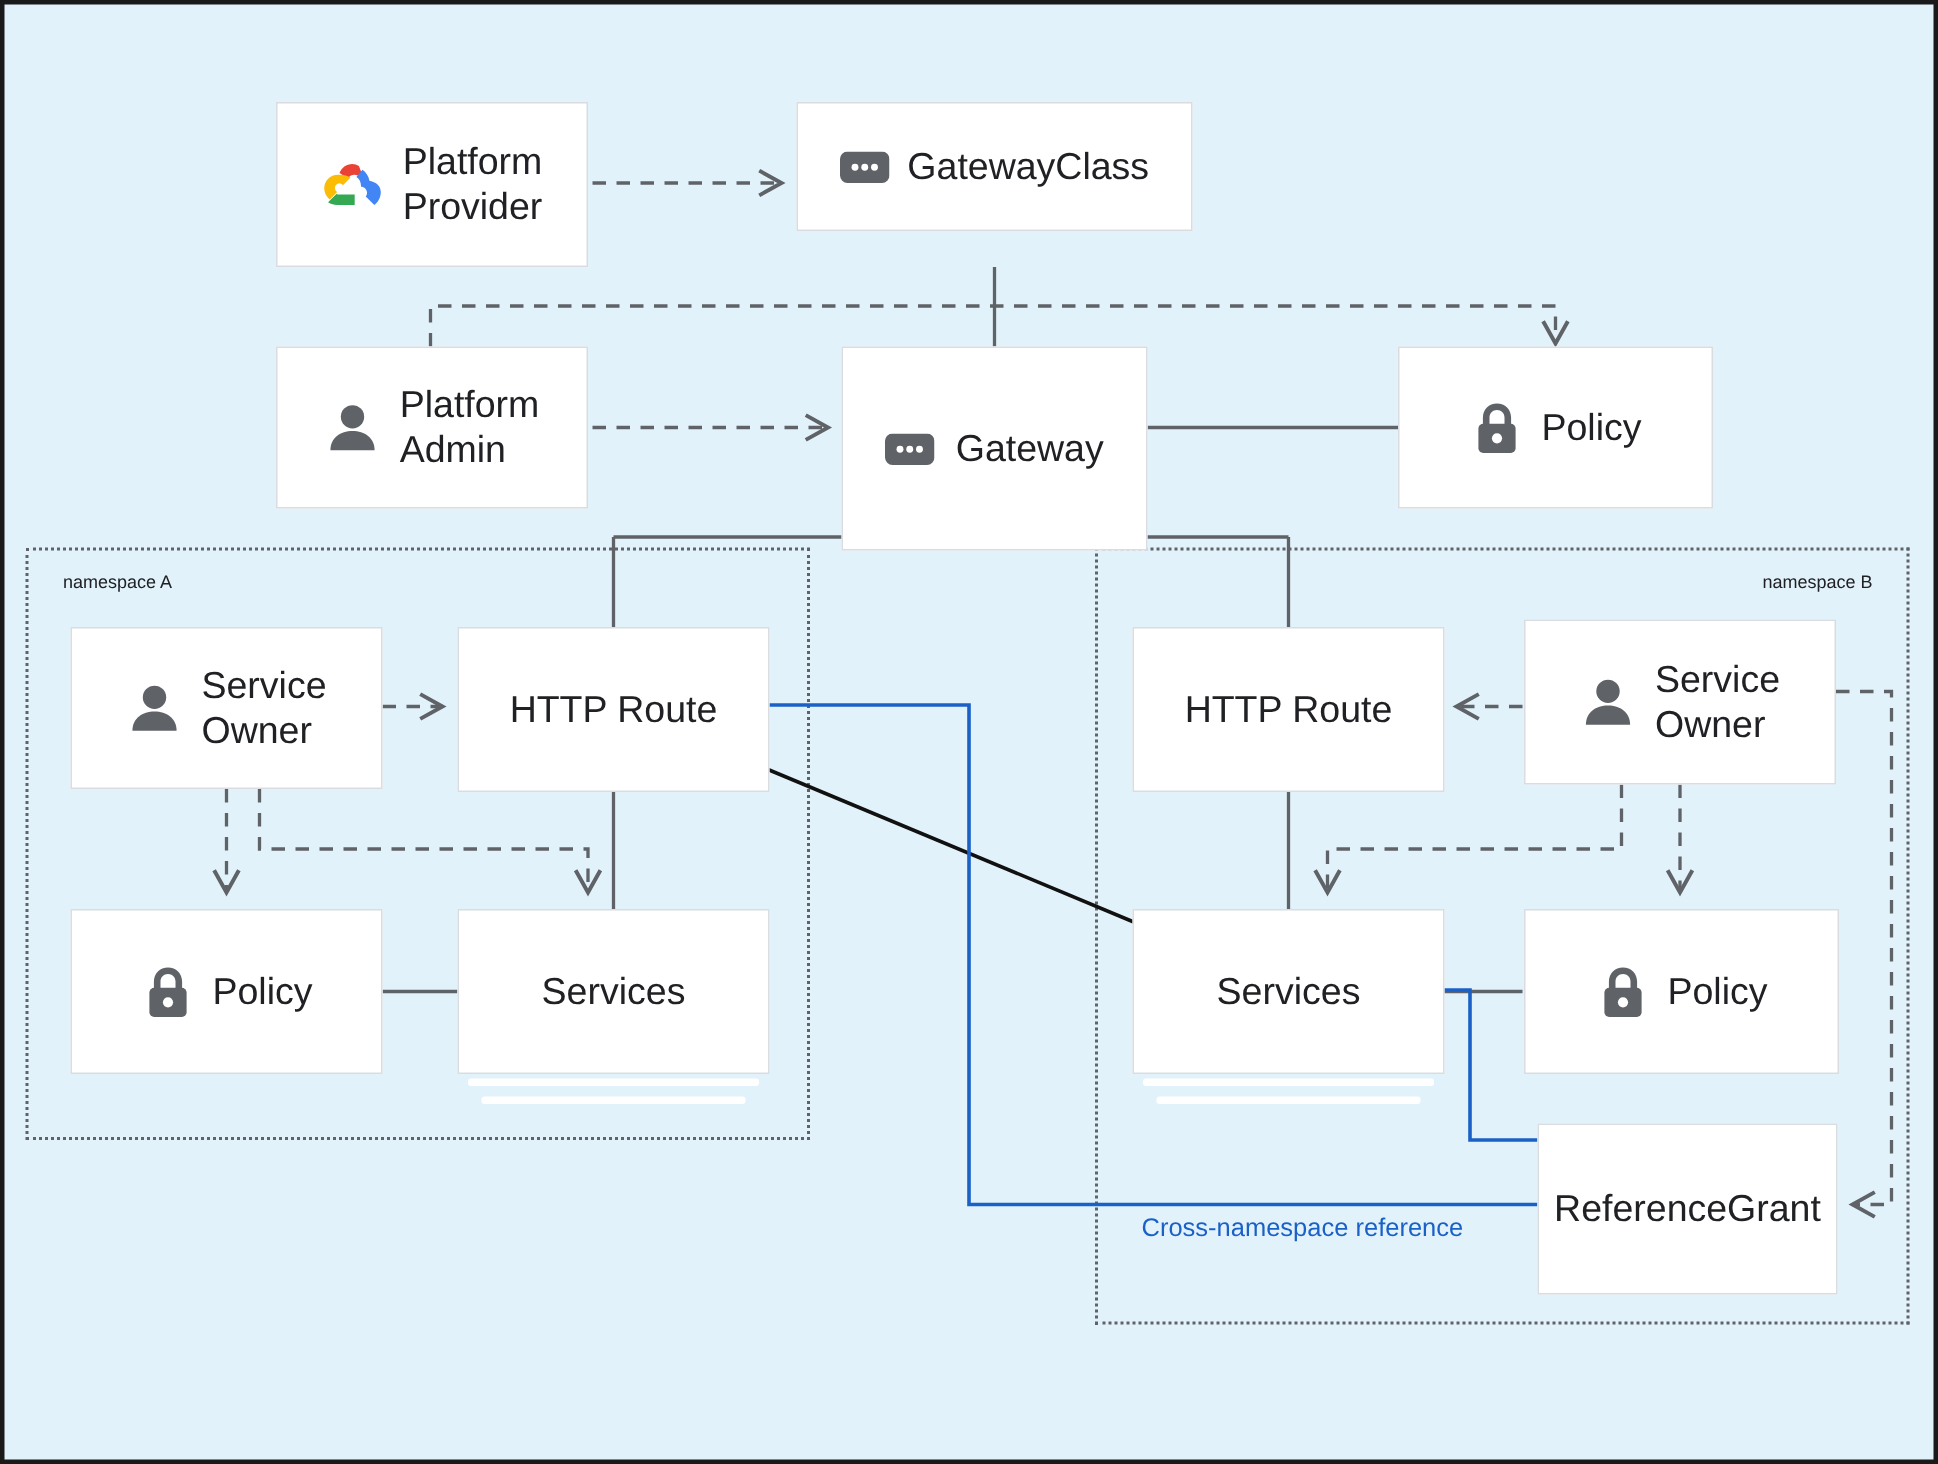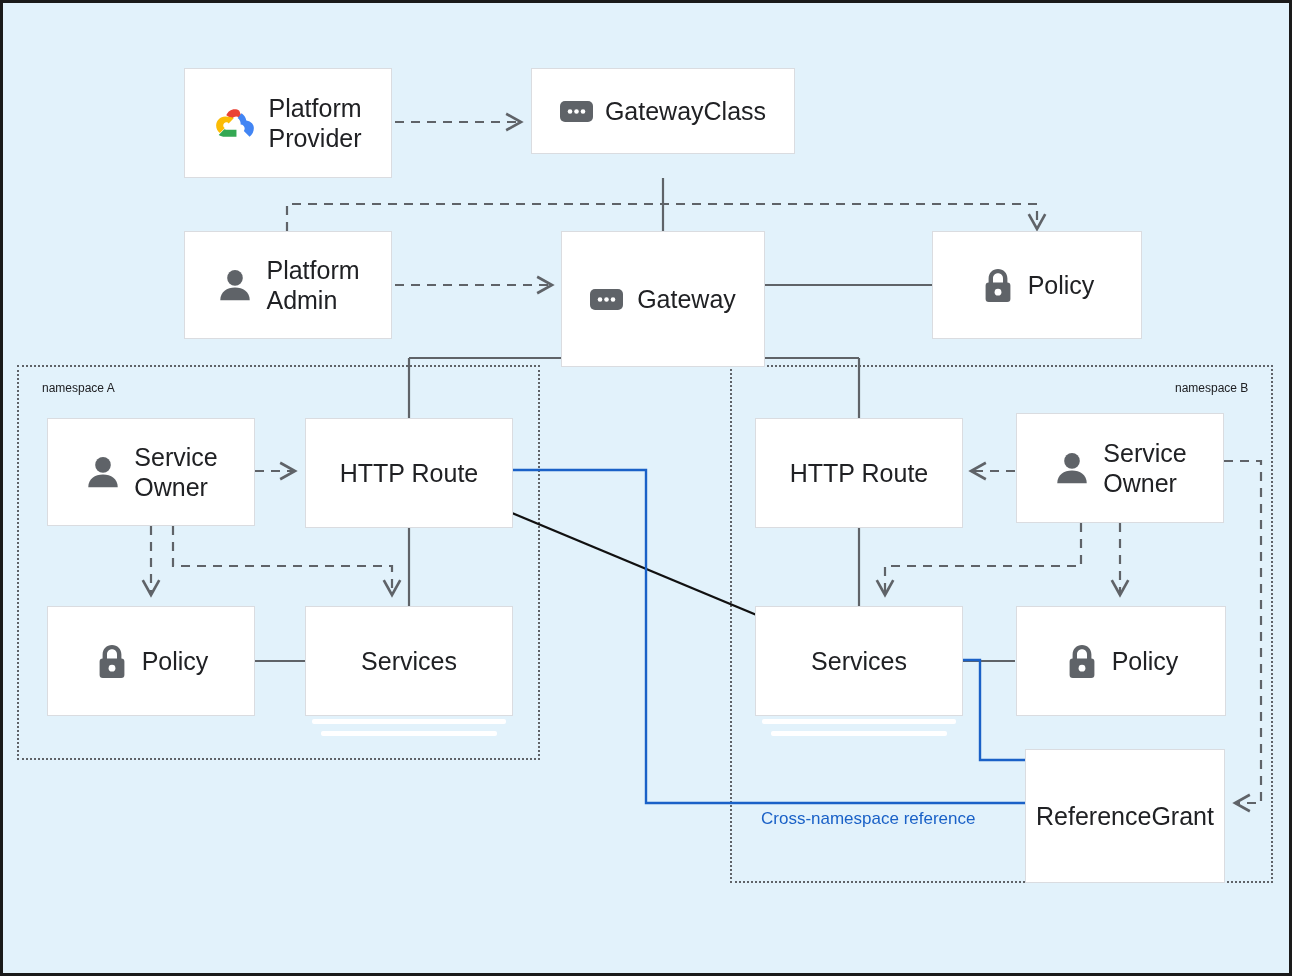--- a/index.html
+++ b/index.html
@@ -234,17 +234,17 @@
 
   <div class="node" style="left:1013px; top:603px; width:210px; height:110px;">
     <svg class="icon" width="36" height="40" viewBox="0 0 36 40">
       <path d="M18 4 C12.6 4 8.6 8.0 8.6 13.4 L8.6 18.5 L13.0 18.5 L13.0 13.4 C13.0 10.4 15.1 8.3 18 8.3 C20.9 8.3 23.0 10.4 23.0 13.4 L23.0 18.5 L27.4 18.5 L27.4 13.4 C27.4 8.0 23.4 4 18 4 Z" fill="#5f6368"></path>
       <rect x="5.6" y="17.5" width="24.8" height="19.5" rx="3.2" fill="#5f6368"></rect>
       <circle cx="18" cy="27.2" r="3.4" fill="#ffffff"></circle>
     </svg>
     <span class="label">Policy</span>
   </div>
 
-  <div class="node center" style="left:1022px; top:746px; width:200px; height:134px;">
+  <div class="node center" style="left:1022px; top:746px; width:200px; height:114px;">
     <span class="label">ReferenceGrant</span>
   </div>
 
 </div>
 
 </body></html>

